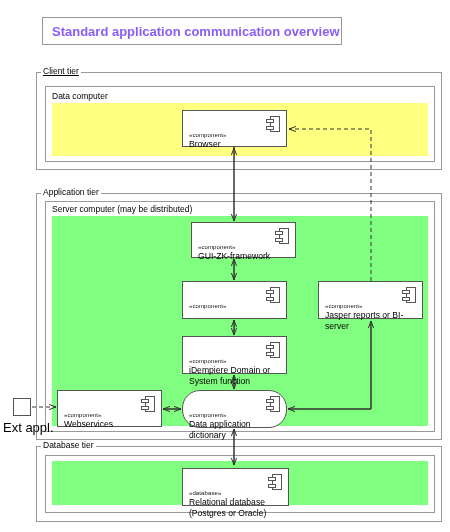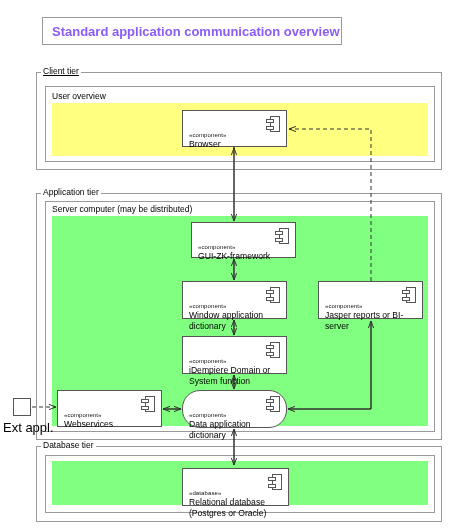--- a/index.html
+++ b/index.html
@@ -133,21 +133,21 @@
 <div id="canvas">
 
   <div class="title-box">
     <span class="title-text">Standard application communication overview</span>
   </div>
 
   <div class="tier" style="left:36px;top:72px;width:406px;height:98px;"></div>
   <div class="tier-label" style="left:41px;top:66px;text-decoration:underline;">Client tier</div>
 
   <div class="node" style="left:45px;top:86px;width:390px;height:76px;"></div>
-  <div class="node-label" style="left:52px;top:91px;">User overview</div>
+  <div class="node-label" style="left:52px;top:91px;">Data computer</div>
   <div class="fill" style="left:52px;top:103px;width:376px;height:53px;background:#ffff80;"></div>
 
   <div class="comp" style="left:182px;top:110px;width:105px;height:37px;">
     <div class="stereo">«component»</div>
     <div class="cname">Browser</div>
     <span class="cicon">
       <span class="body"></span>
         <span class="tab t1"></span>
         <span class="tab t2"></span>
     </span>
@@ -165,21 +165,20 @@
     <div class="cname">GUI-ZK-framework</div>
     <span class="cicon">
       <span class="body"></span>
         <span class="tab t1"></span>
         <span class="tab t2"></span>
     </span>
   </div>
 
   <div class="comp" style="left:182px;top:281px;width:105px;height:38px;">
     <div class="stereo">«component»</div>
-    <div class="cname">Window application dictionary</div>
     <span class="cicon">
       <span class="body"></span>
         <span class="tab t1"></span>
         <span class="tab t2"></span>
     </span>
   </div>
 
   <div class="comp" style="left:318px;top:281px;width:105px;height:38px;">
     <div class="stereo">«component»</div>
     <div class="cname">Jasper reports or BI-server</div>

